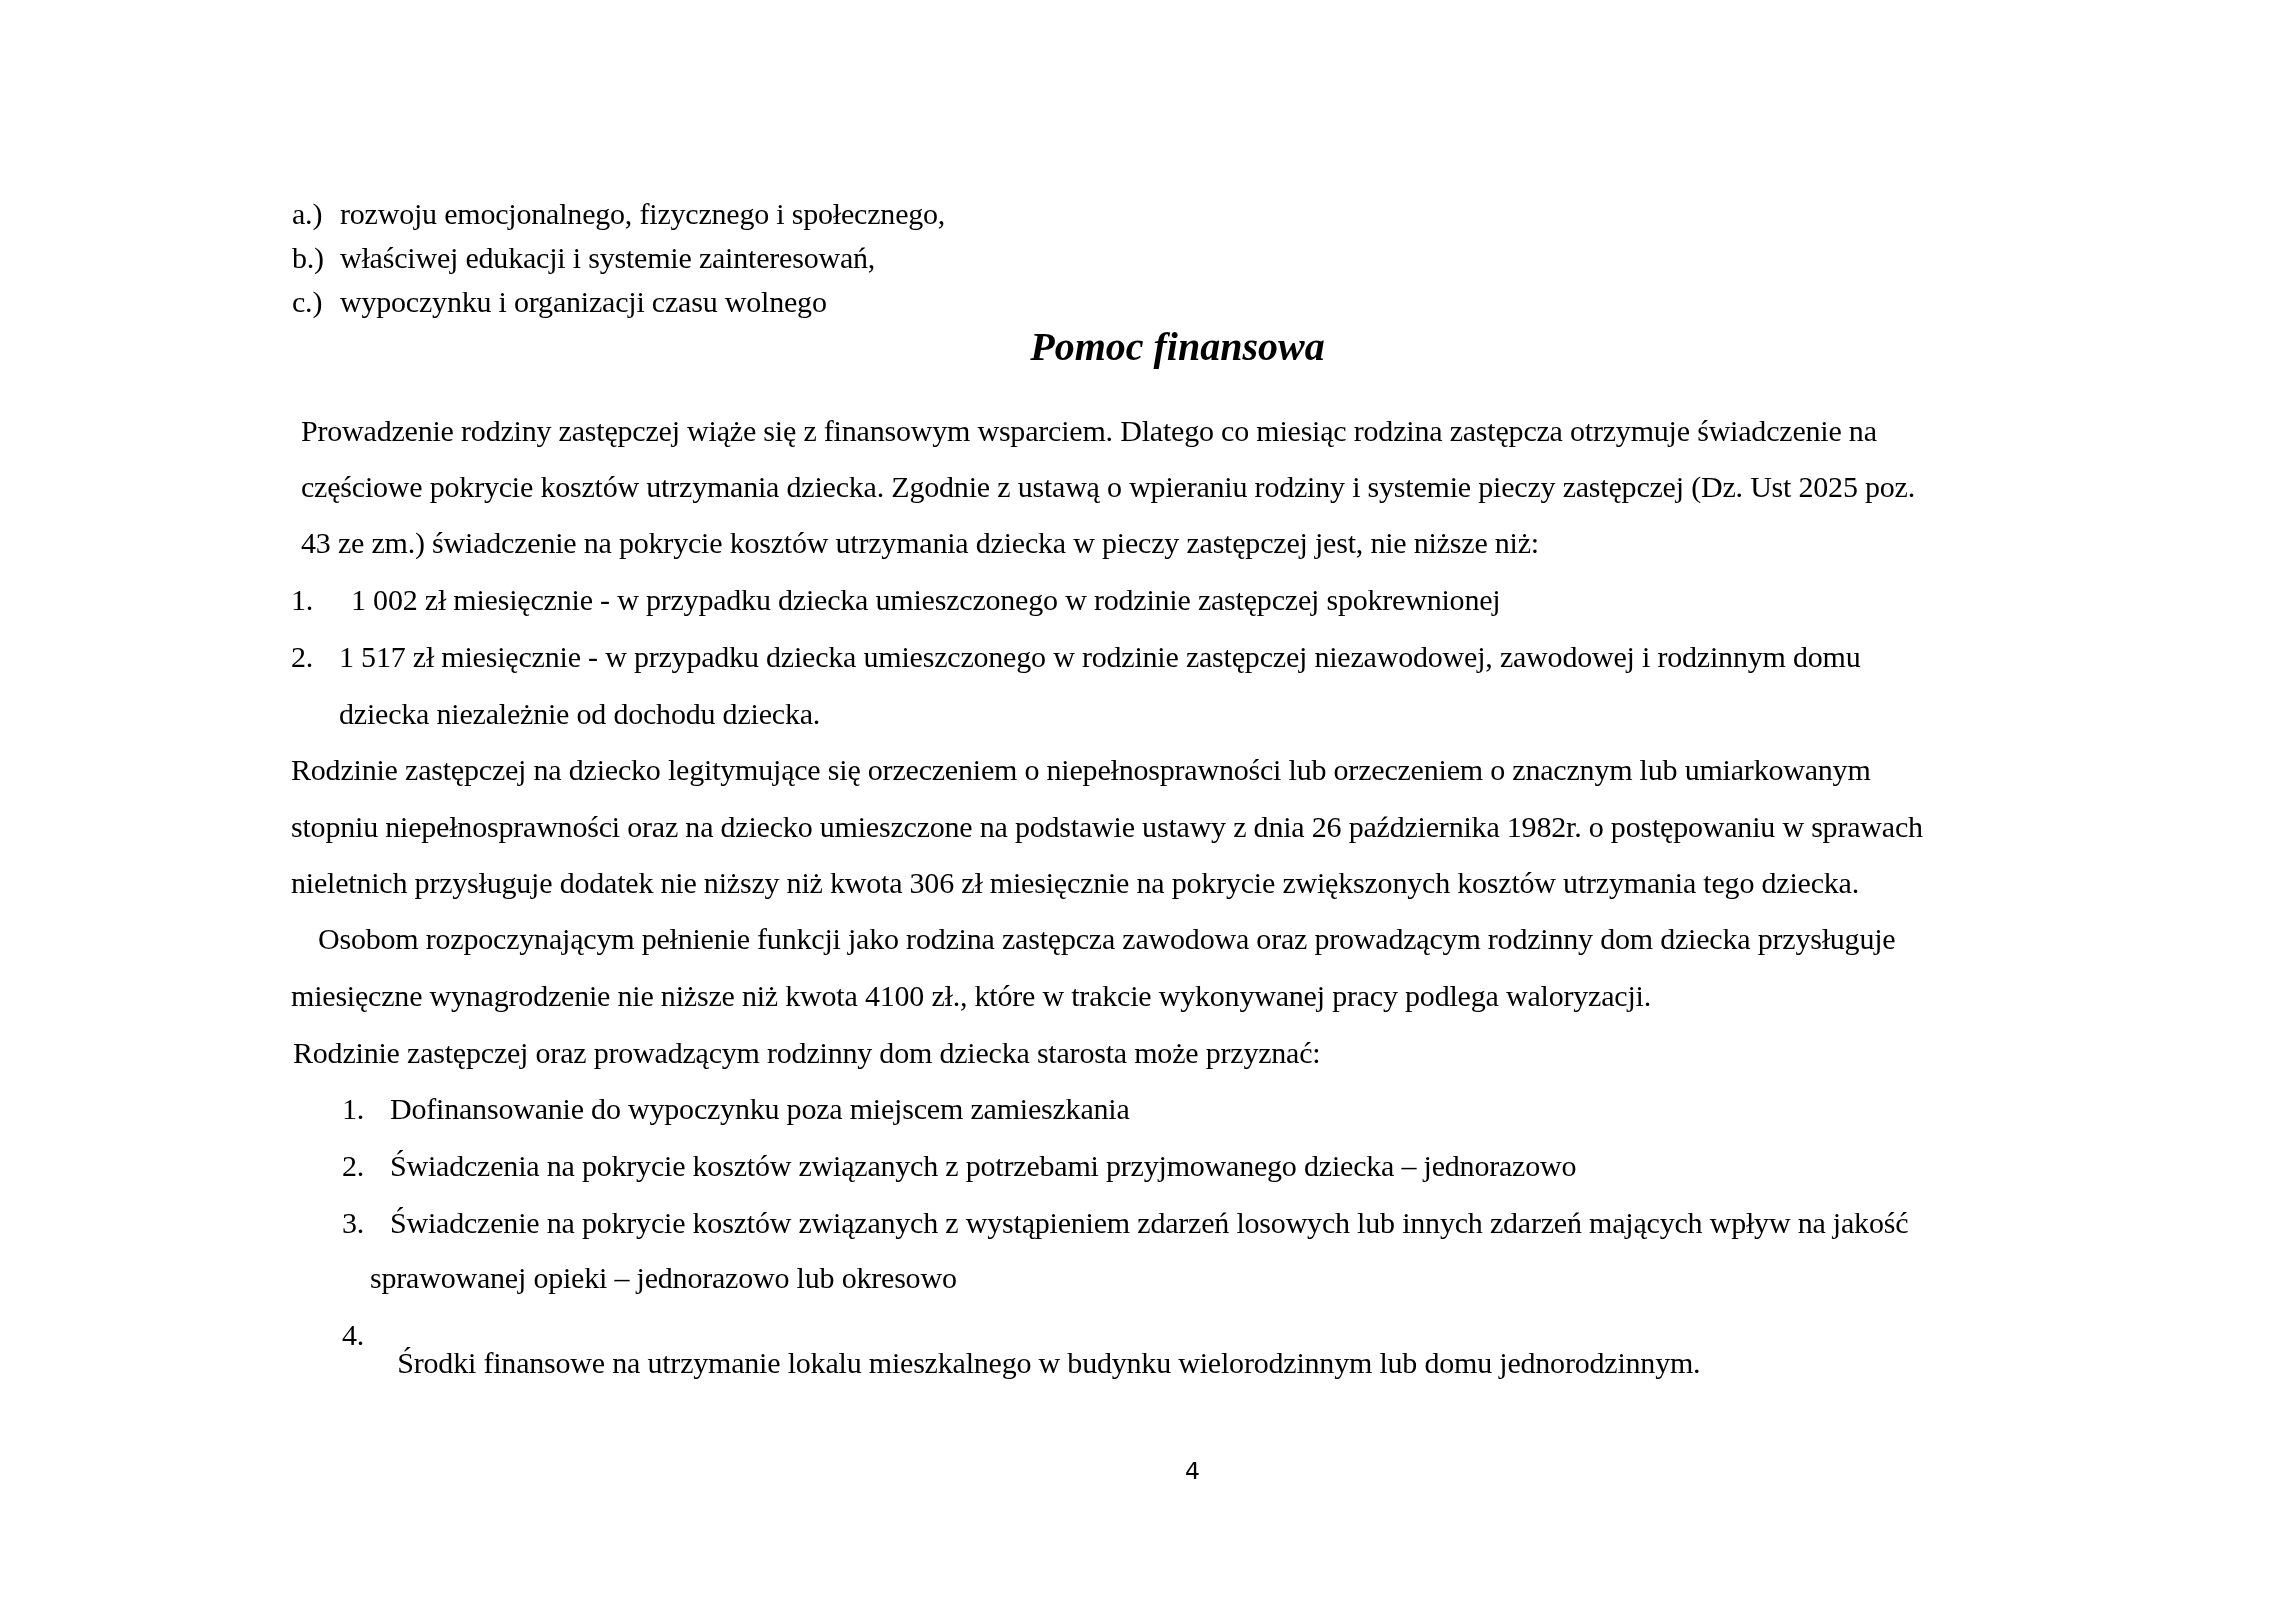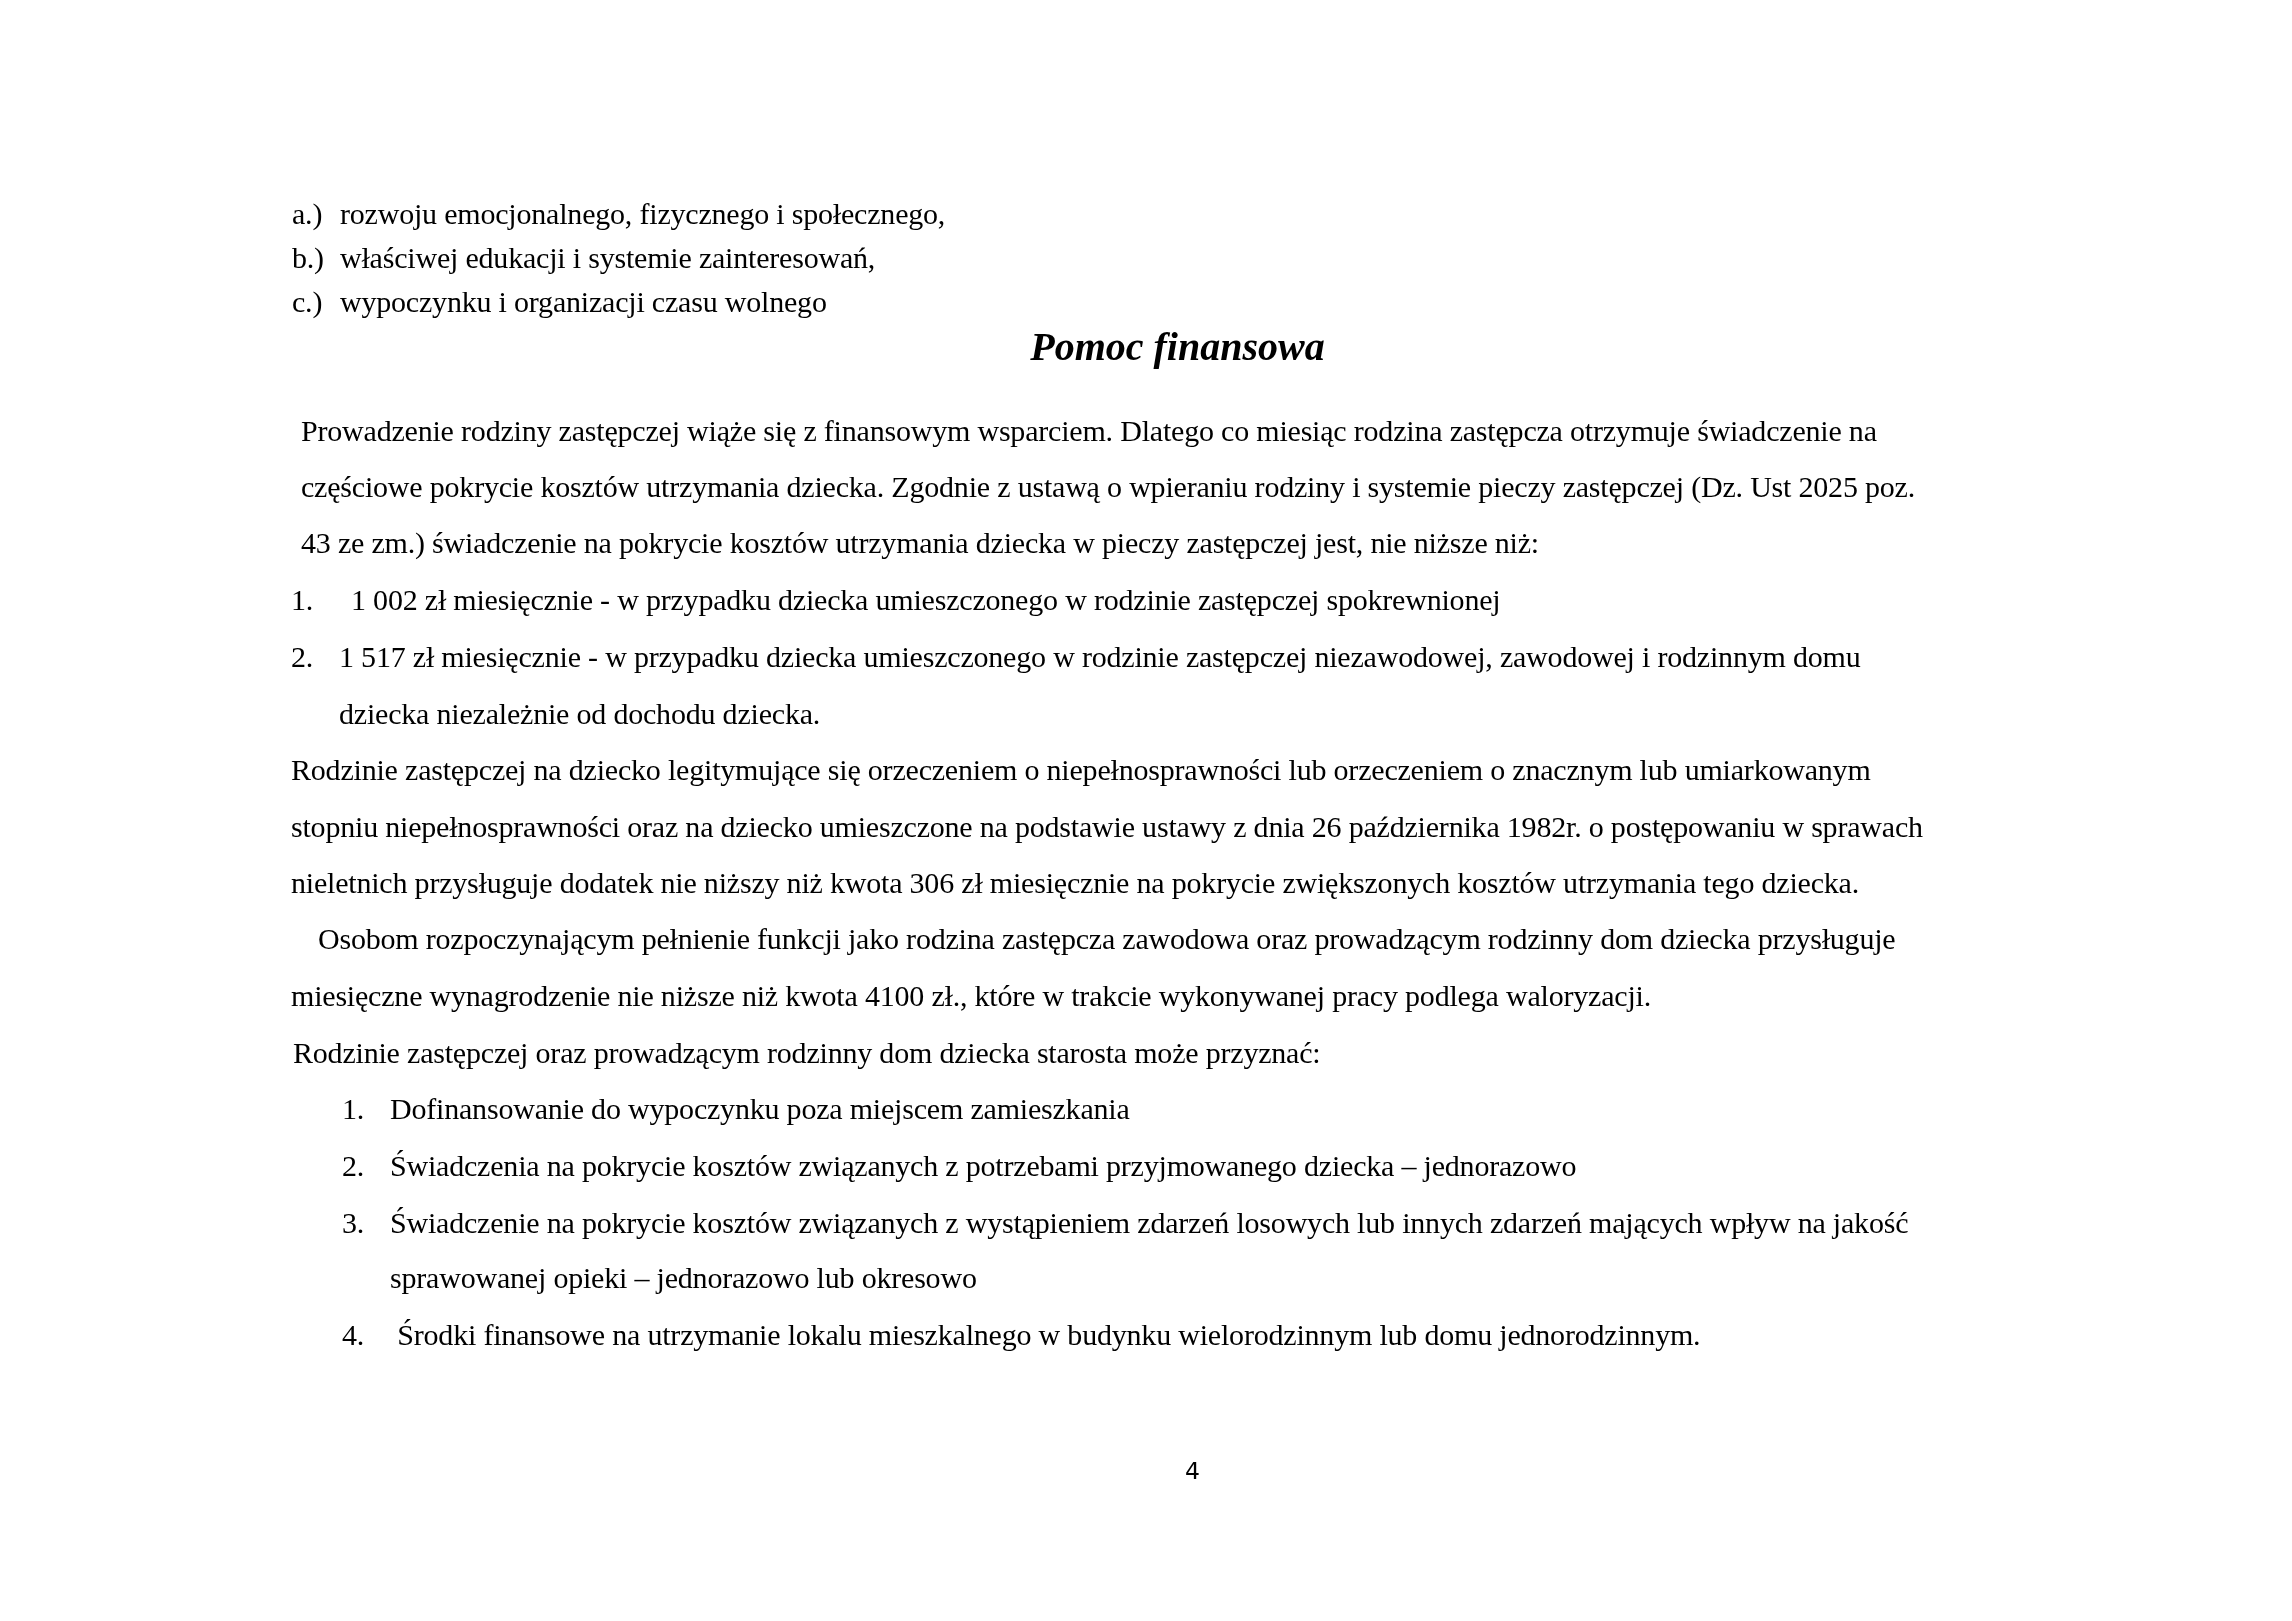--- a/index.html
+++ b/index.html
@@ -106,21 +106,21 @@
     <span style="position:absolute; left:48px;">Dofinansowanie do wypoczynku poza miejscem zamieszkania</span>
   </div>
   <div class="line" style="left:342px; top:1148px;">
     <span>2.</span>
     <span style="position:absolute; left:48px;">Świadczenia na pokrycie kosztów związanych z potrzebami przyjmowanego dziecka – jednorazowo</span>
   </div>
   <div class="line" style="left:342px; top:1205px;">
     <span>3.</span>
     <span style="position:absolute; left:48px;">Świadczenie na pokrycie kosztów związanych z wystąpieniem zdarzeń losowych lub innych zdarzeń mających wpływ na jakość</span>
   </div>
-  <div class="line" style="left:390px; top:1260px;">sprawowanej opieki – jednorazowo lub okresowo</div>
+  <div class="line" style="left:370px; top:1260px;">sprawowanej opieki – jednorazowo lub okresowo</div>
   <div class="line" style="left:342px; top:1317px;">
     <span>4.</span>
-    <span style="position:absolute; left:48px; white-space:pre;"> Środki finansowe na utrzymanie lokalu mieszkalnego w budynku wielorodzinnym lub domu jednorodzinnym.</span>
+    <span style="position:absolute; left:48px; white-space:pre;margin-top:28px;"> Środki finansowe na utrzymanie lokalu mieszkalnego w budynku wielorodzinnym lub domu jednorodzinnym.</span>
   </div>
 </div>
 
 <div class="page-number">4</div>
 
 
 </body></html>

